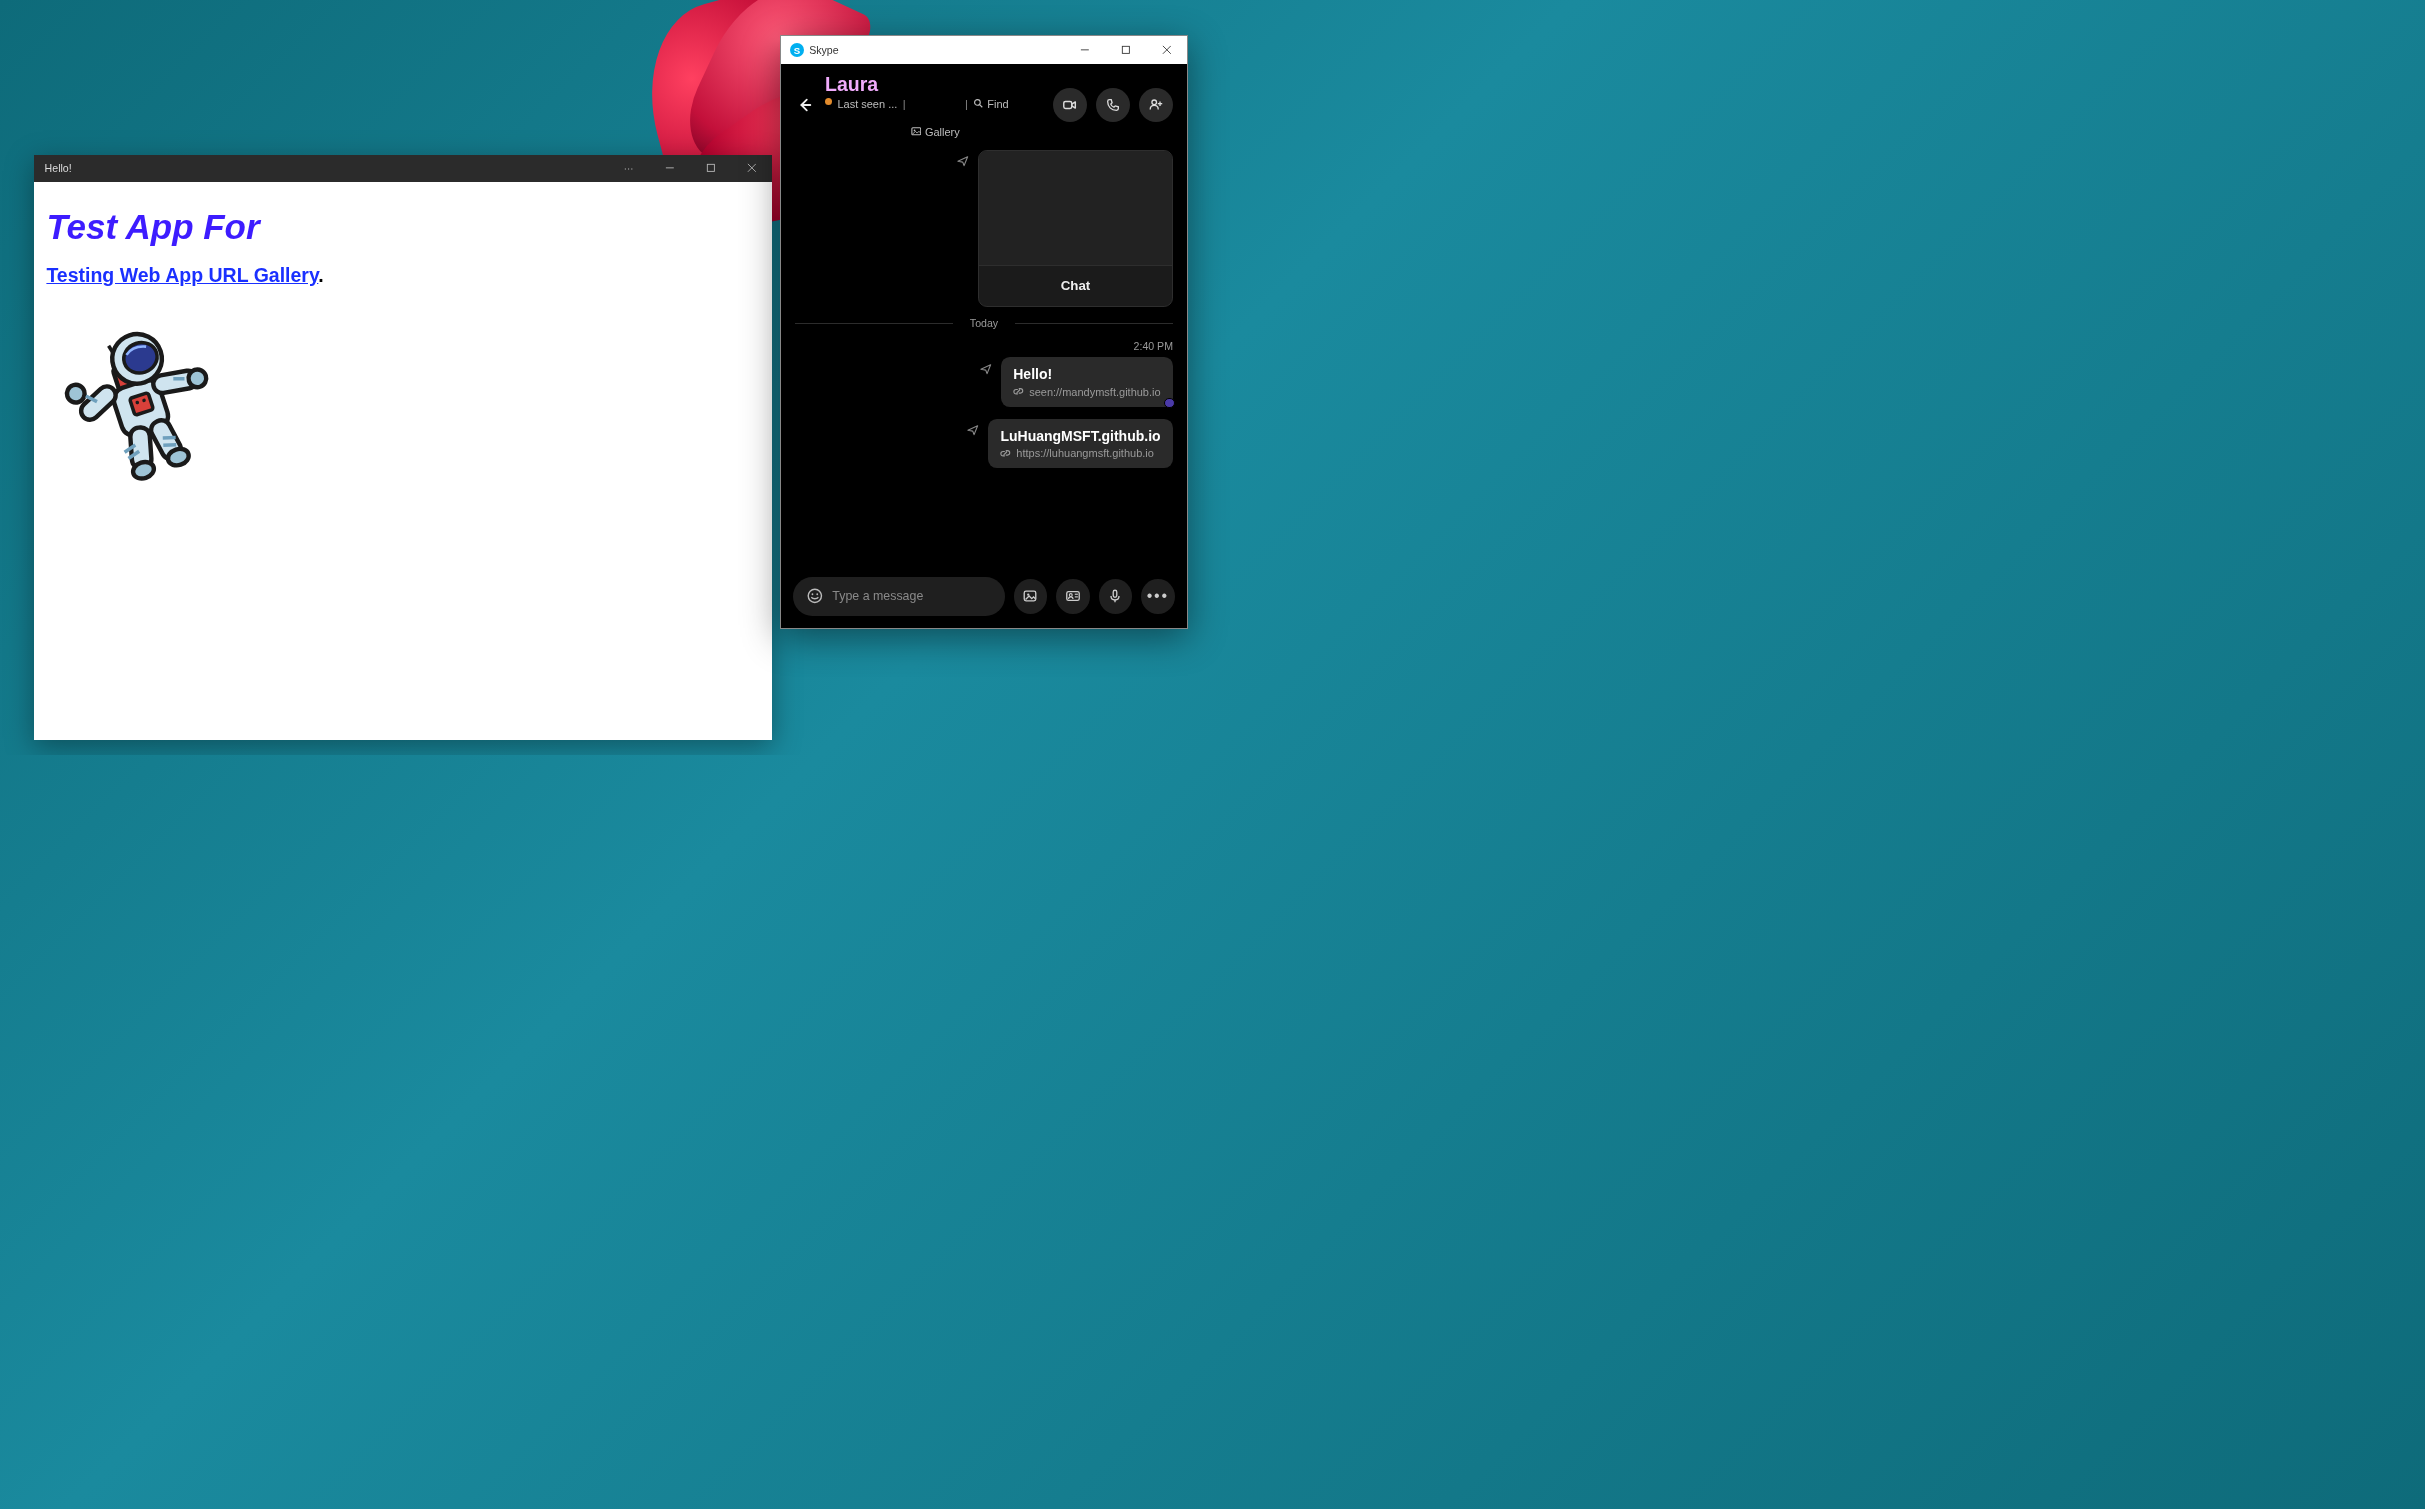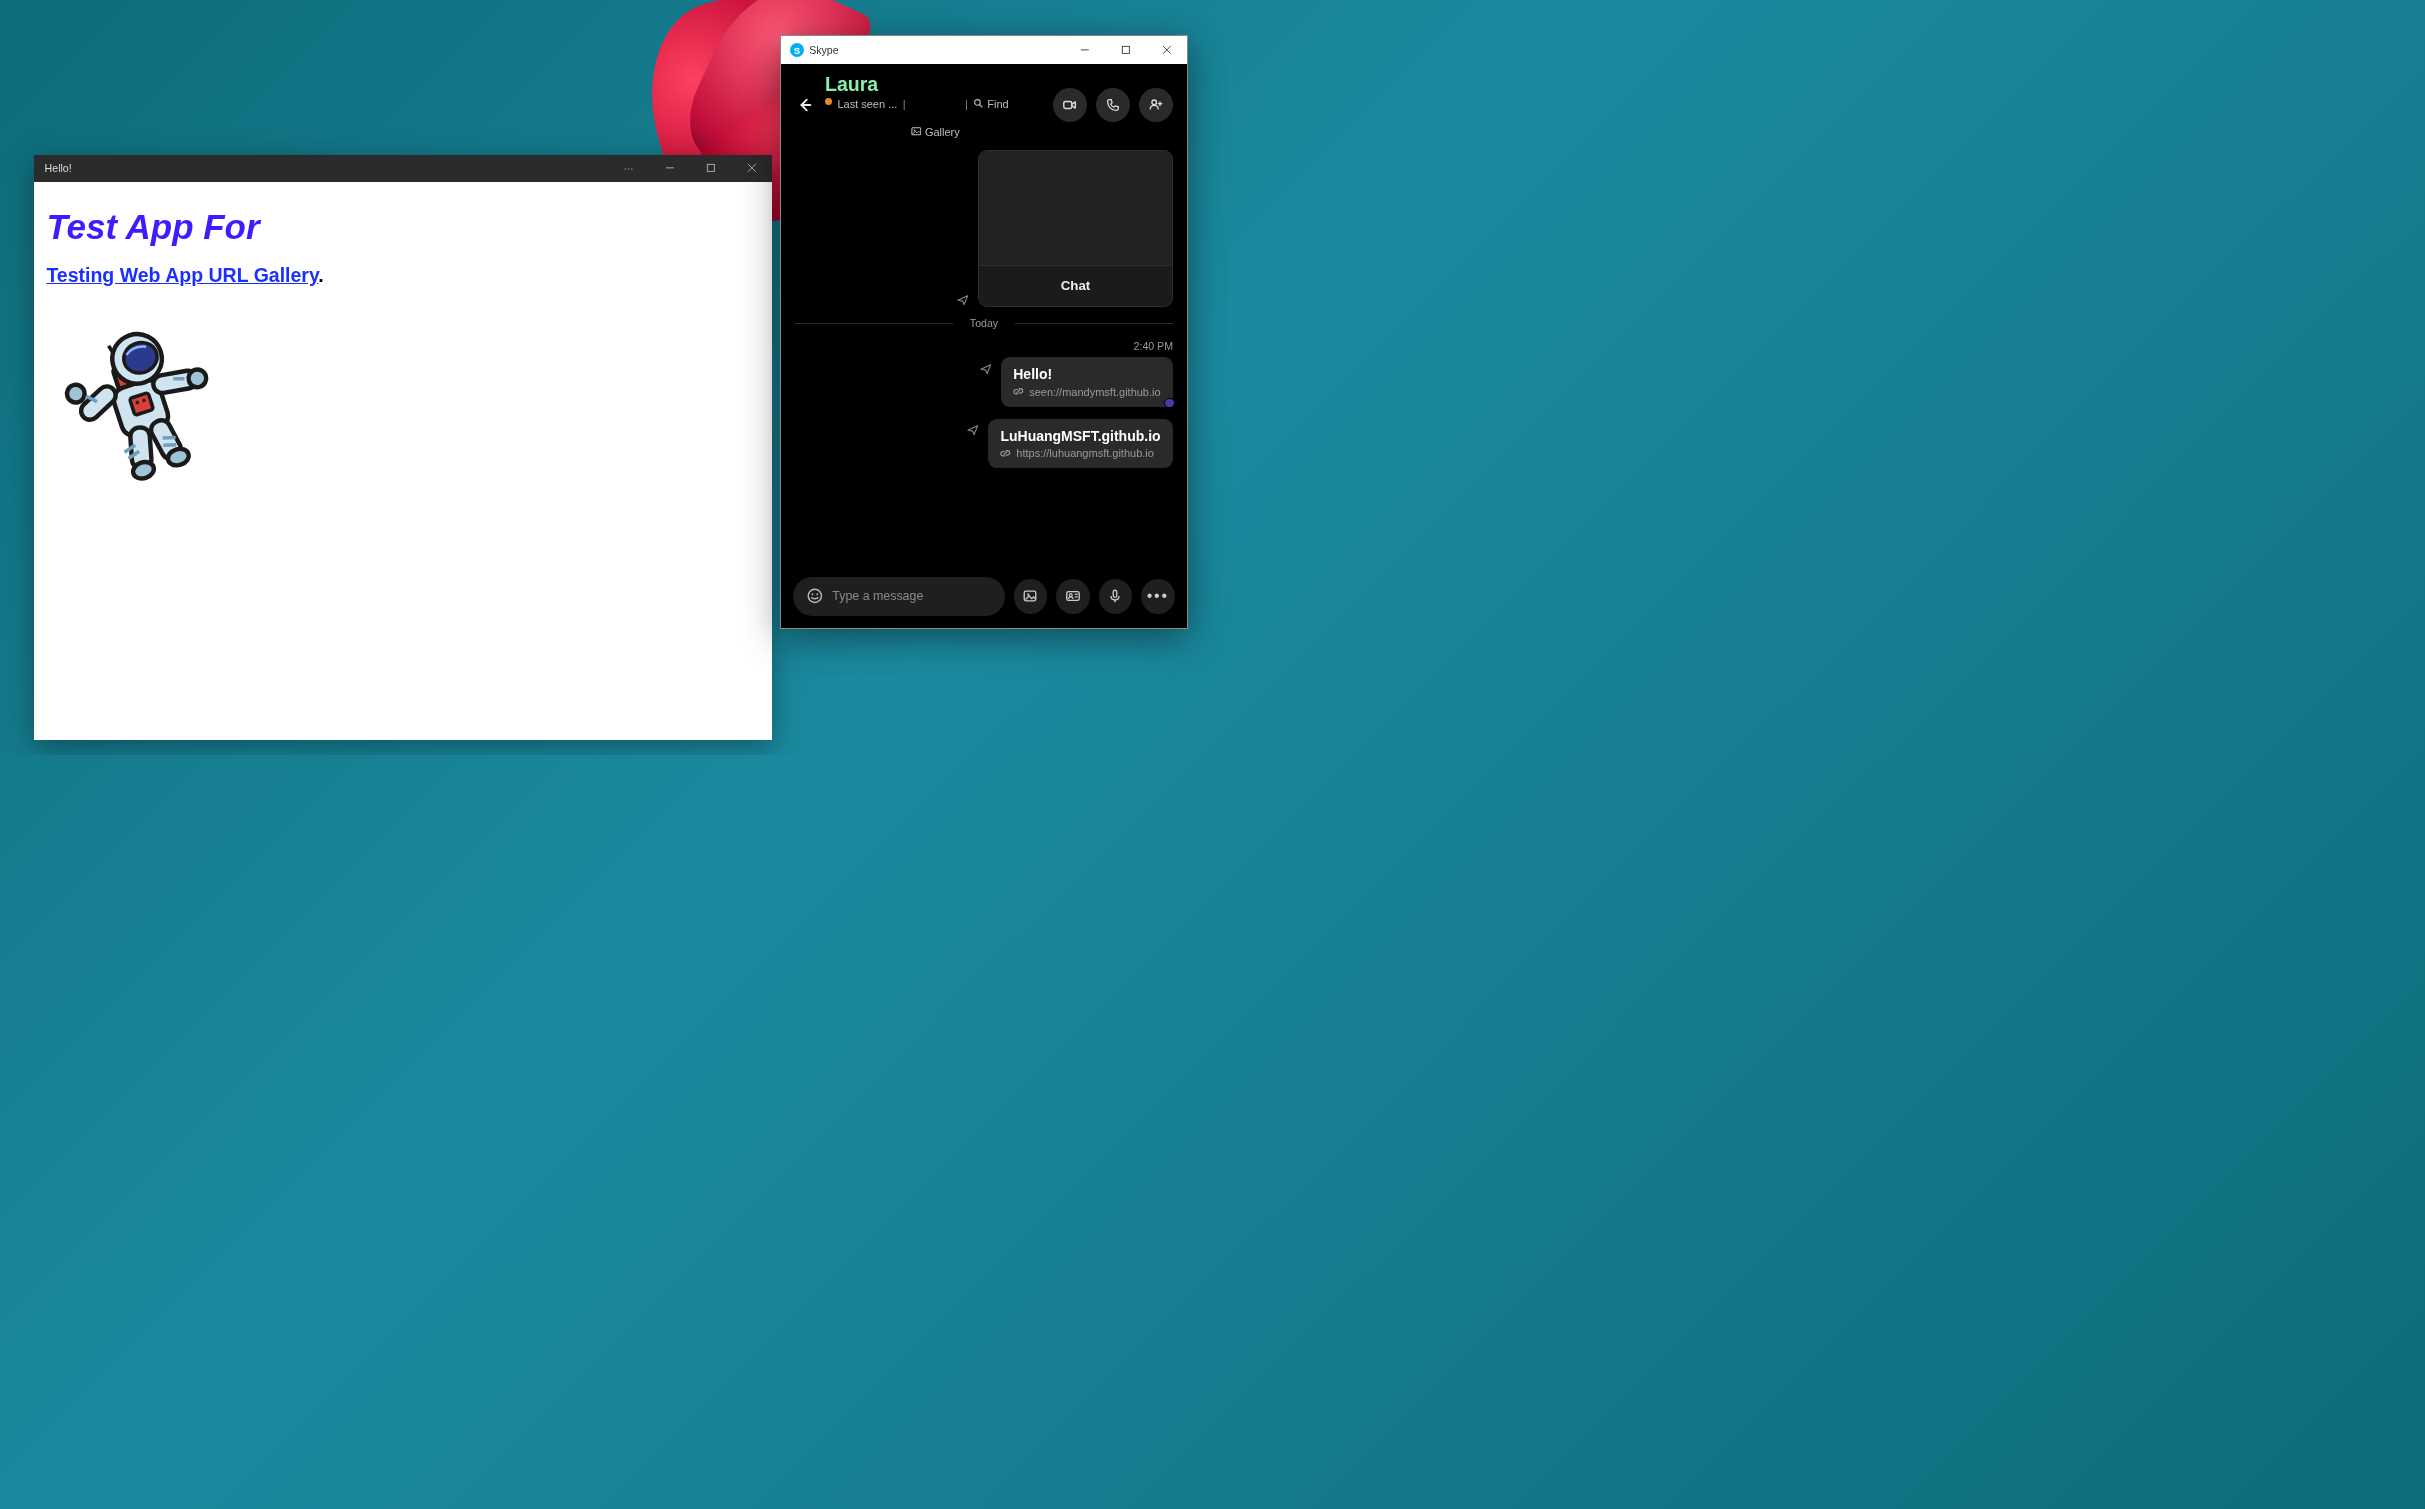--- a/index.html
+++ b/index.html
@@ -141,21 +141,21 @@
   }
   .back-arrow {
     width: 19.5px; height: 19.5px;
     display:flex;align-items:center;justify-content:center;
     color:#eee;font-size:16px;
   }
   .contact-block { flex:1; }
   .contact-name {
     font-weight: 700;
     font-size: 19.5px;
-    color: #86efac;
+    color: #f0abfc;
   }
   .contact-sub {
     font-size: 11px;
     color: #bdbdbd;
     display: flex;
     align-items: flex-start;
     gap: 5.3px;
     margin-top: 1.8px;
     flex-wrap: wrap;
   }
@@ -176,21 +176,21 @@
 
   .chat-scroll {
     flex:1;
     padding: 5.3px 14px 7px 14px;
     overflow: hidden;
     position: relative;
   }
   .preview-row {
     display:flex;
     justify-content:flex-end;
-    align-items:flex-end;
+    align-items:flex-start;
     gap:8.9px;
     margin-bottom: 8.9px;
   }
   .sent-icon {
     color:#888; font-size:12.4px; margin-top:5.3px;
   }
   .preview-card {
     width: 195px;
     background:#1b1b1b;
     border-radius: 8.9px;

